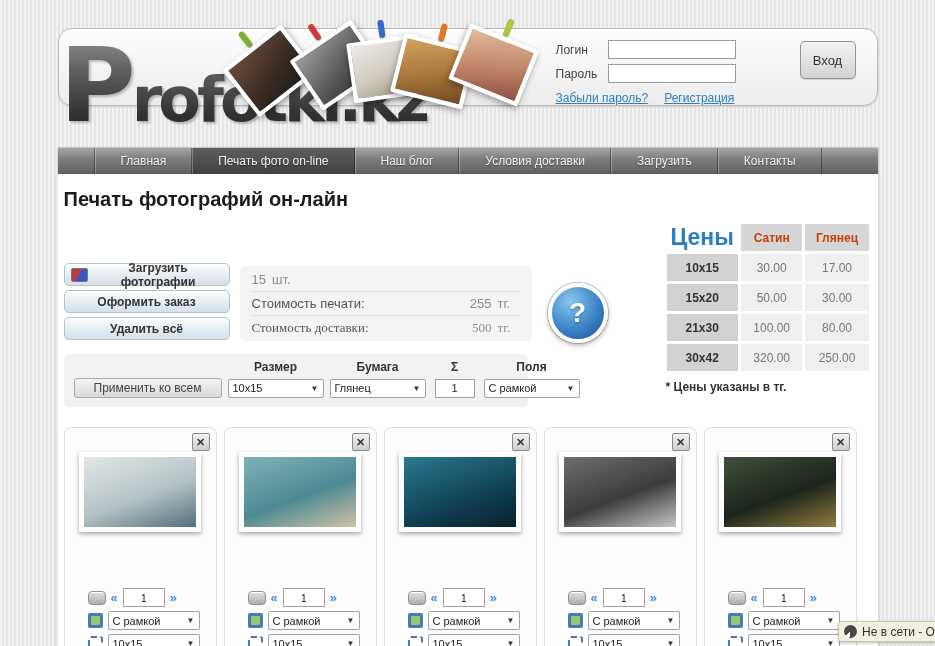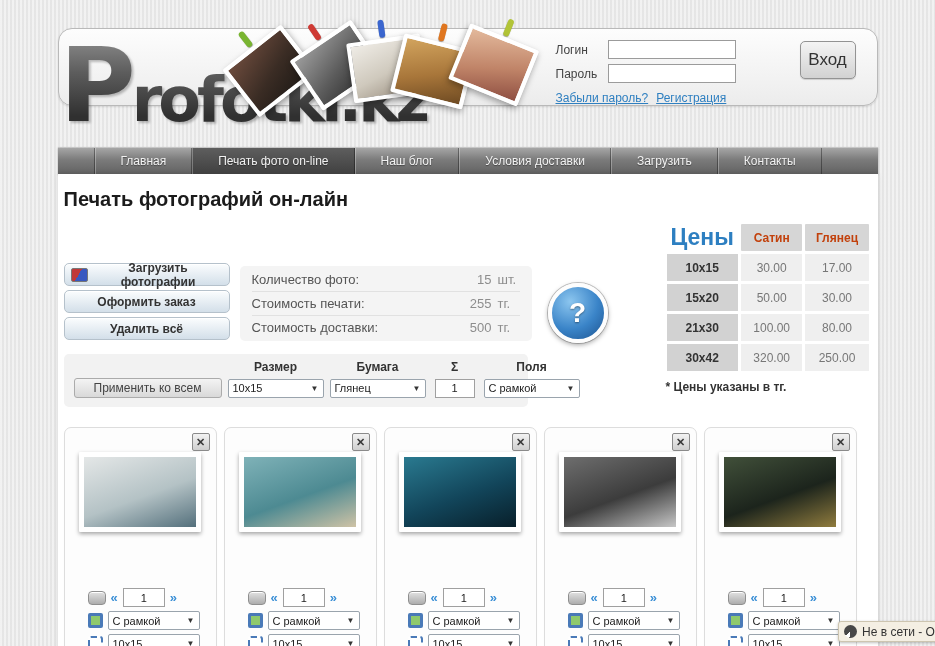--- a/index.html
+++ b/index.html
@@ -33,23 +33,23 @@
     width:66px;height:52px;border:4px solid #fff;border-radius:2px;
     box-shadow:0 3px 6px rgba(0,0,0,.35);
   }
   .login-box{position:absolute;right:22px;top:12px;width:300px;z-index:5;}
   .login-row{display:flex;align-items:center;margin-bottom:5px;}
   .login-row label{width:52px;font-size:12px;color:#444;}
   .login-row input{width:120px;height:15px;border:1px solid #9b9b9b;background:#fff;font-size:12px;padding:1px 3px;}
   .login-btn{
     position:absolute;right:0;top:1px;width:56px;height:38px;
     background:linear-gradient(#f4f4f4,#d2d2d2);border:1px solid #939393;border-radius:5px;
-    font-size:17px;color:#333;cursor:pointer;box-shadow:0 1px 1px rgba(0,0,0,.15);
-  }
-  .login-links{margin-top:8px;display:flex;gap:8px;}
+    font-size:13px;color:#333;cursor:pointer;box-shadow:0 1px 1px rgba(0,0,0,.15);
+  }
+  .login-links{margin-top:8px;display:flex;gap:16px;}
   .login-links a{font-size:12px;color:#2e7fc0;text-decoration:underline;cursor:pointer;}
   
   .nav{
     width:820px;margin:0 auto;height:26px;display:flex;
     background:linear-gradient(#a6a6a6,#7b7b7b 45%,#626262);
     border-top:1px solid #c6c6c6;box-shadow:0 1px 2px rgba(0,0,0,.3);
   }
   .nav-spacer{width:36px;border-right:1px solid rgba(0,0,0,.35);}
   .nav-item{
     padding:0 25px;line-height:26px;font-size:12px;color:#f2f2f2;cursor:pointer;
@@ -69,21 +69,21 @@
     background:linear-gradient(#fbfdfe,#d3dfe9);border:1px solid #b5c1cb;border-radius:5px;
     font-size:12px;font-weight:bold;color:#333;margin-bottom:4px;cursor:pointer;
     box-shadow:inset 0 1px 0 #fff;
   }
   .ic-upload{width:16px;height:12px;border:1px solid #777;border-radius:2px;
     background:linear-gradient(120deg,#c03838 0 45%,#3858c0 45% 100%);}
   .summary{
     width:268px;margin-left:8px;background:#f4f4f4;border-radius:5px;padding:2px 12px;
   }
   .summary-row{display:flex;align-items:center;height:23px;border-bottom:1px solid #e1e1e1;font-size:13px;}
-  .summary-row:last-child{border-bottom:none;}
+  .summary-row:last-child{border-bottom:none;font-family:Liberation Serif, serif;}
   .summary-row .lab{color:#555;flex:1;}
   .summary-row .val{color:#8d8d8d;}
   .summary-row .unit{color:#8d8d8d;margin-left:6px;width:22px;}
   .help-zone{flex:1;display:flex;justify-content:center;padding-top:18px;}
   .help-btn{
     width:52px;height:52px;border-radius:50%;cursor:pointer;
     background:radial-gradient(circle at 35% 28%,#8cc6ef,#3a84c8 55%,#1c528f);
     border:4px solid #fdfdfd;box-shadow:0 2px 5px rgba(0,0,0,.35),0 0 0 1px #c9c9c9;
     display:flex;align-items:center;justify-content:center;
     color:#fff;font-size:28px;font-weight:bold;text-shadow:0 1px 2px rgba(0,0,0,.4);
@@ -245,21 +245,20 @@
               <span>Оформить заказ</span>
             </button>
             <button class="act-btn">
               <span>Удалить всё</span>
             </button>
           </div>
 
           <div class="summary">
 
               <div class="summary-row">
-                <span class="lab">Количество фото:</span>
                 <span class="val">15</span>
                 <span class="unit">шт.</span>
               </div>
 
               <div class="summary-row">
                 <span class="lab">Стоимость печати:</span>
                 <span class="val">255</span>
                 <span class="unit">тг.</span>
               </div>
 

